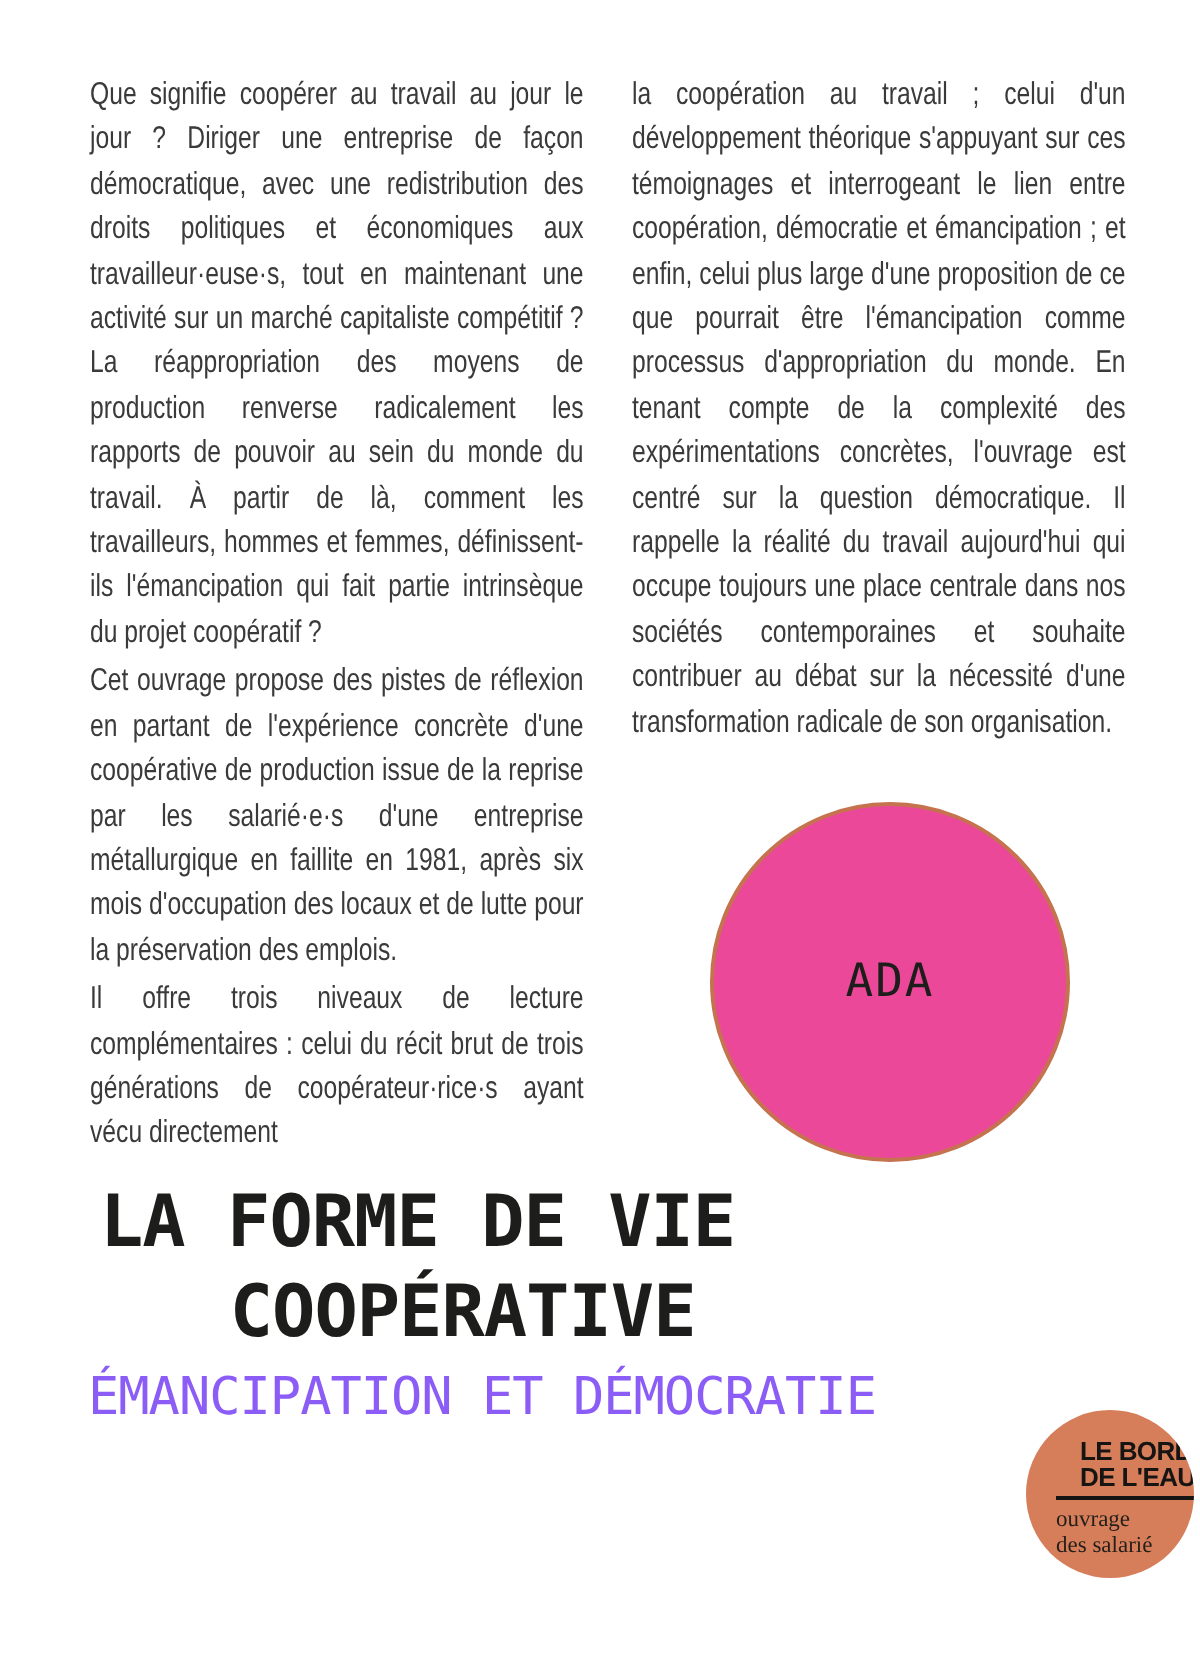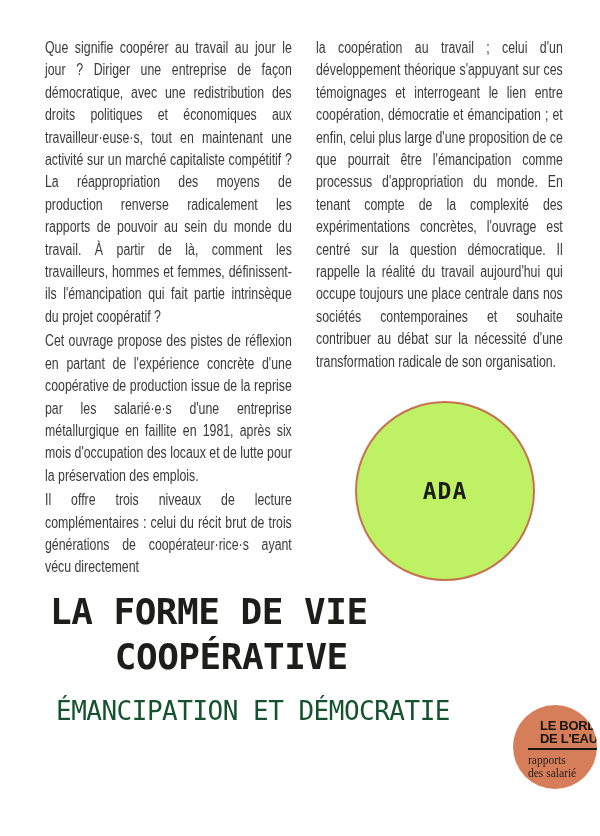--- a/index.html
+++ b/index.html
@@ -29,52 +29,52 @@
   
   .author-circle{
     position:absolute;
     left:355px;top:401px;
     width:176px;height:176px;
     border:2px solid var(--accent,#c5734e);
     border-radius:50%;
     display:flex;flex-direction:column;
     justify-content:center;align-items:center;
     font-family:"DejaVu Sans Mono",monospace;
-    font-weight:700;
+    font-weight:400;
     font-size:23px;
     letter-spacing:1px;
     line-height:43px;
     color:#1d1d1b;
-    background:#bef264;
+    background:#ec4899;
     text-align:left;
   }
   
   .title{
     position:absolute;
     left:50px;top:589px;
     margin:0;
     font-family:"DejaVu Sans Mono",monospace;
     font-weight:700;
     font-size:36px;
     line-height:45px;
     letter-spacing:-0.5px;
     color:#1d1d1b;
   }
   .title .t1,.title .t2{display:block;white-space:nowrap;text-align:center;}
   .title .t2{padding-left:45px;}
   .subtitle{
     position:absolute;
     left:44px;top:682px;
-    margin:12px;
+    margin:0;
     font-family:"DejaVu Sans Mono",monospace;
     font-weight:400;
     font-size:26px;
     line-height:35px;
     letter-spacing:-0.5px;
-    color:#14532d;
+    color:#8b5cf6;
   }
   .subtitle .s1,.subtitle .s2{display:block;white-space:nowrap;}
   .subtitle .s2{padding-left:46px;}
   
   .publisher{
     position:absolute;
     left:513px;top:705px;
     width:84px;height:84px;
     border-radius:50%;
     background:var(--publisher-bg,#d67e5a);
@@ -131,17 +131,17 @@
 </h2>
 
 <div class="publisher">
   <div class="pub-inner">
     <div class="pub-name">
       <span>LE BORD</span>
       <span>DE L'EAU</span>
     </div>
     <div class="pub-rule"></div>
     <div class="pub-collection">
-      <span>rapports</span>
+      <span>ouvrage</span>
       <span>des salarié</span>
     </div>
   </div>
 </div>
 
 </body></html>

